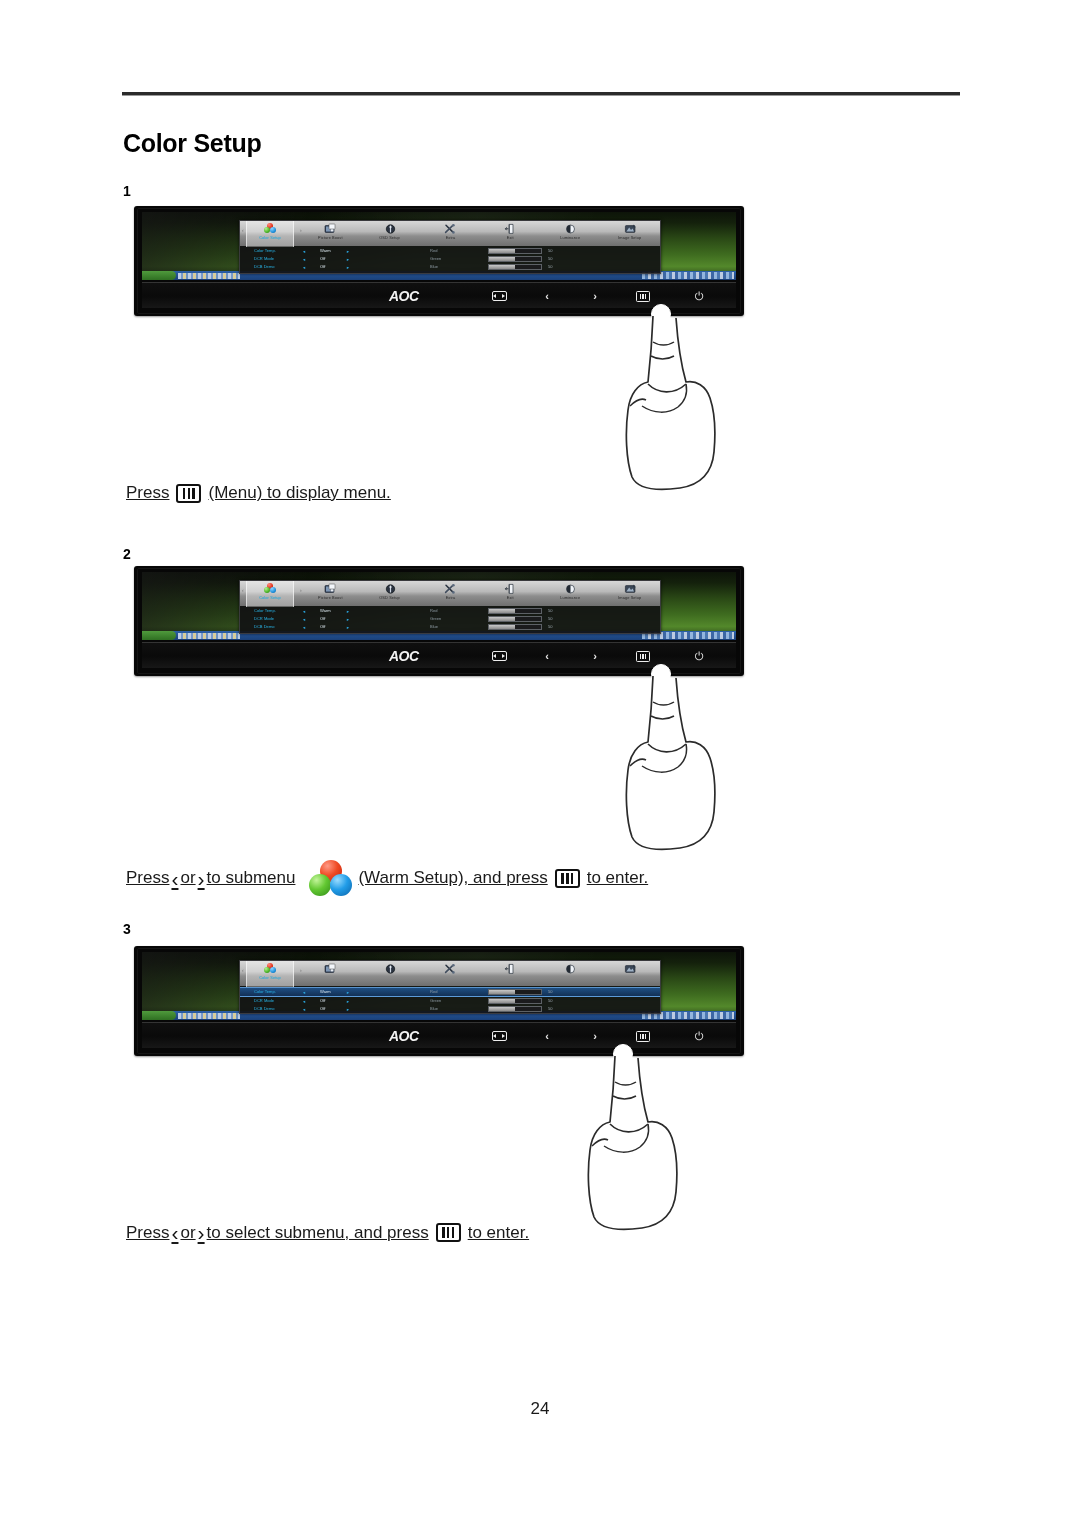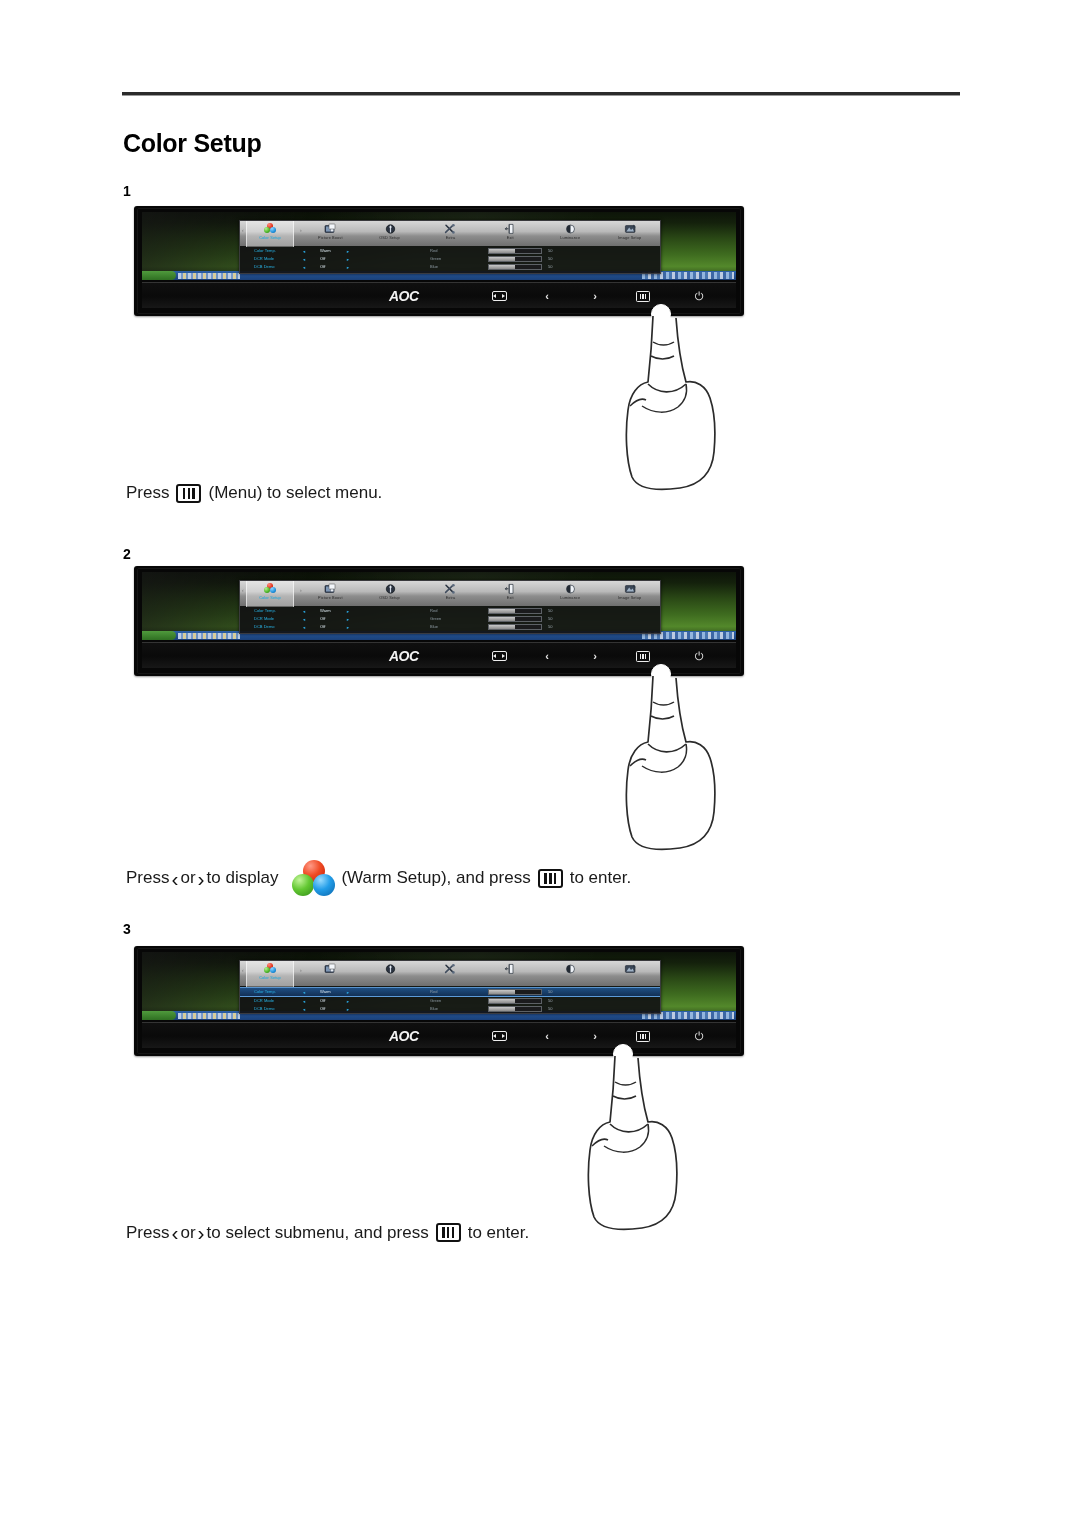--- a/index.html
+++ b/index.html
@@ -357,20 +357,21 @@
   }
 
   
   .caption {
     position: absolute;
     font-size: 17px;
     color: #1a1a1a;
     display: flex;
     align-items: center;
     white-space: nowrap;
+    text-decoration: underline;
   }
   .caption .gap { display: inline-block; width: 7px; }
 
   .ico-menu-box {
     display: inline-flex;
     align-items: center;
     justify-content: center;
     gap: 2.2px;
     width: 25px;
     height: 19px;
@@ -602,21 +603,21 @@
 
   <div class="caption" style="left:126px; top:483px;">
     <span>Press</span>
     <span class="gap"></span>
     <span class="ico-menu-box">
         <i></i>
         <i></i>
         <i></i>
       </span>
     <span class="gap"></span>
-    <span>(Menu) to select menu.</span>
+    <span>(Menu) to display menu.</span>
   </div>
 
   <div class="step-num" style="left:123px; top:546px;">2</div>
 
   <div class="figure" id="figure-2" style="left:134px; top:566px;">
     <div class="monitor">
       <div class="screen">
         <div class="screen-dark-left"></div>
         <div class="screen-sheen"></div>
         <div class="taskbar">
@@ -773,21 +774,21 @@
       <path d="M66 105 C72 100, 76 92, 74 82" fill="none" stroke="#2b2b2b" stroke-width="1.5"></path>
       <path d="M18 104 C24 98, 30 96, 34 98" fill="none" stroke="#2b2b2b" stroke-width="1.5"></path>
     </svg>
   </div>
 
   <div class="caption" style="left:126px; top:860px;">
     <span>Press</span>
     <span class="chev-big">‹</span>
     <span>or</span>
     <span class="chev-big">›</span>
-    <span>to display</span>
+    <span>to submenu</span>
     <span class="gap"></span>
       <span class="gap"></span>
     <span class="spheres-big">
         <i class="s-red"></i>
         <i class="s-green"></i>
         <i class="s-blue"></i>
       </span>
     <span class="gap"></span>
     <span>(Warm Setup), and press</span>
     <span class="gap"></span>
@@ -972,14 +973,15 @@
     <span class="gap"></span>
     <span class="ico-menu-box">
         <i></i>
         <i></i>
         <i></i>
       </span>
     <span class="gap"></span>
     <span>to enter.</span>
   </div>
 
+  <div class="page-number">24</div>
 
 </div>
 
 </body></html>

